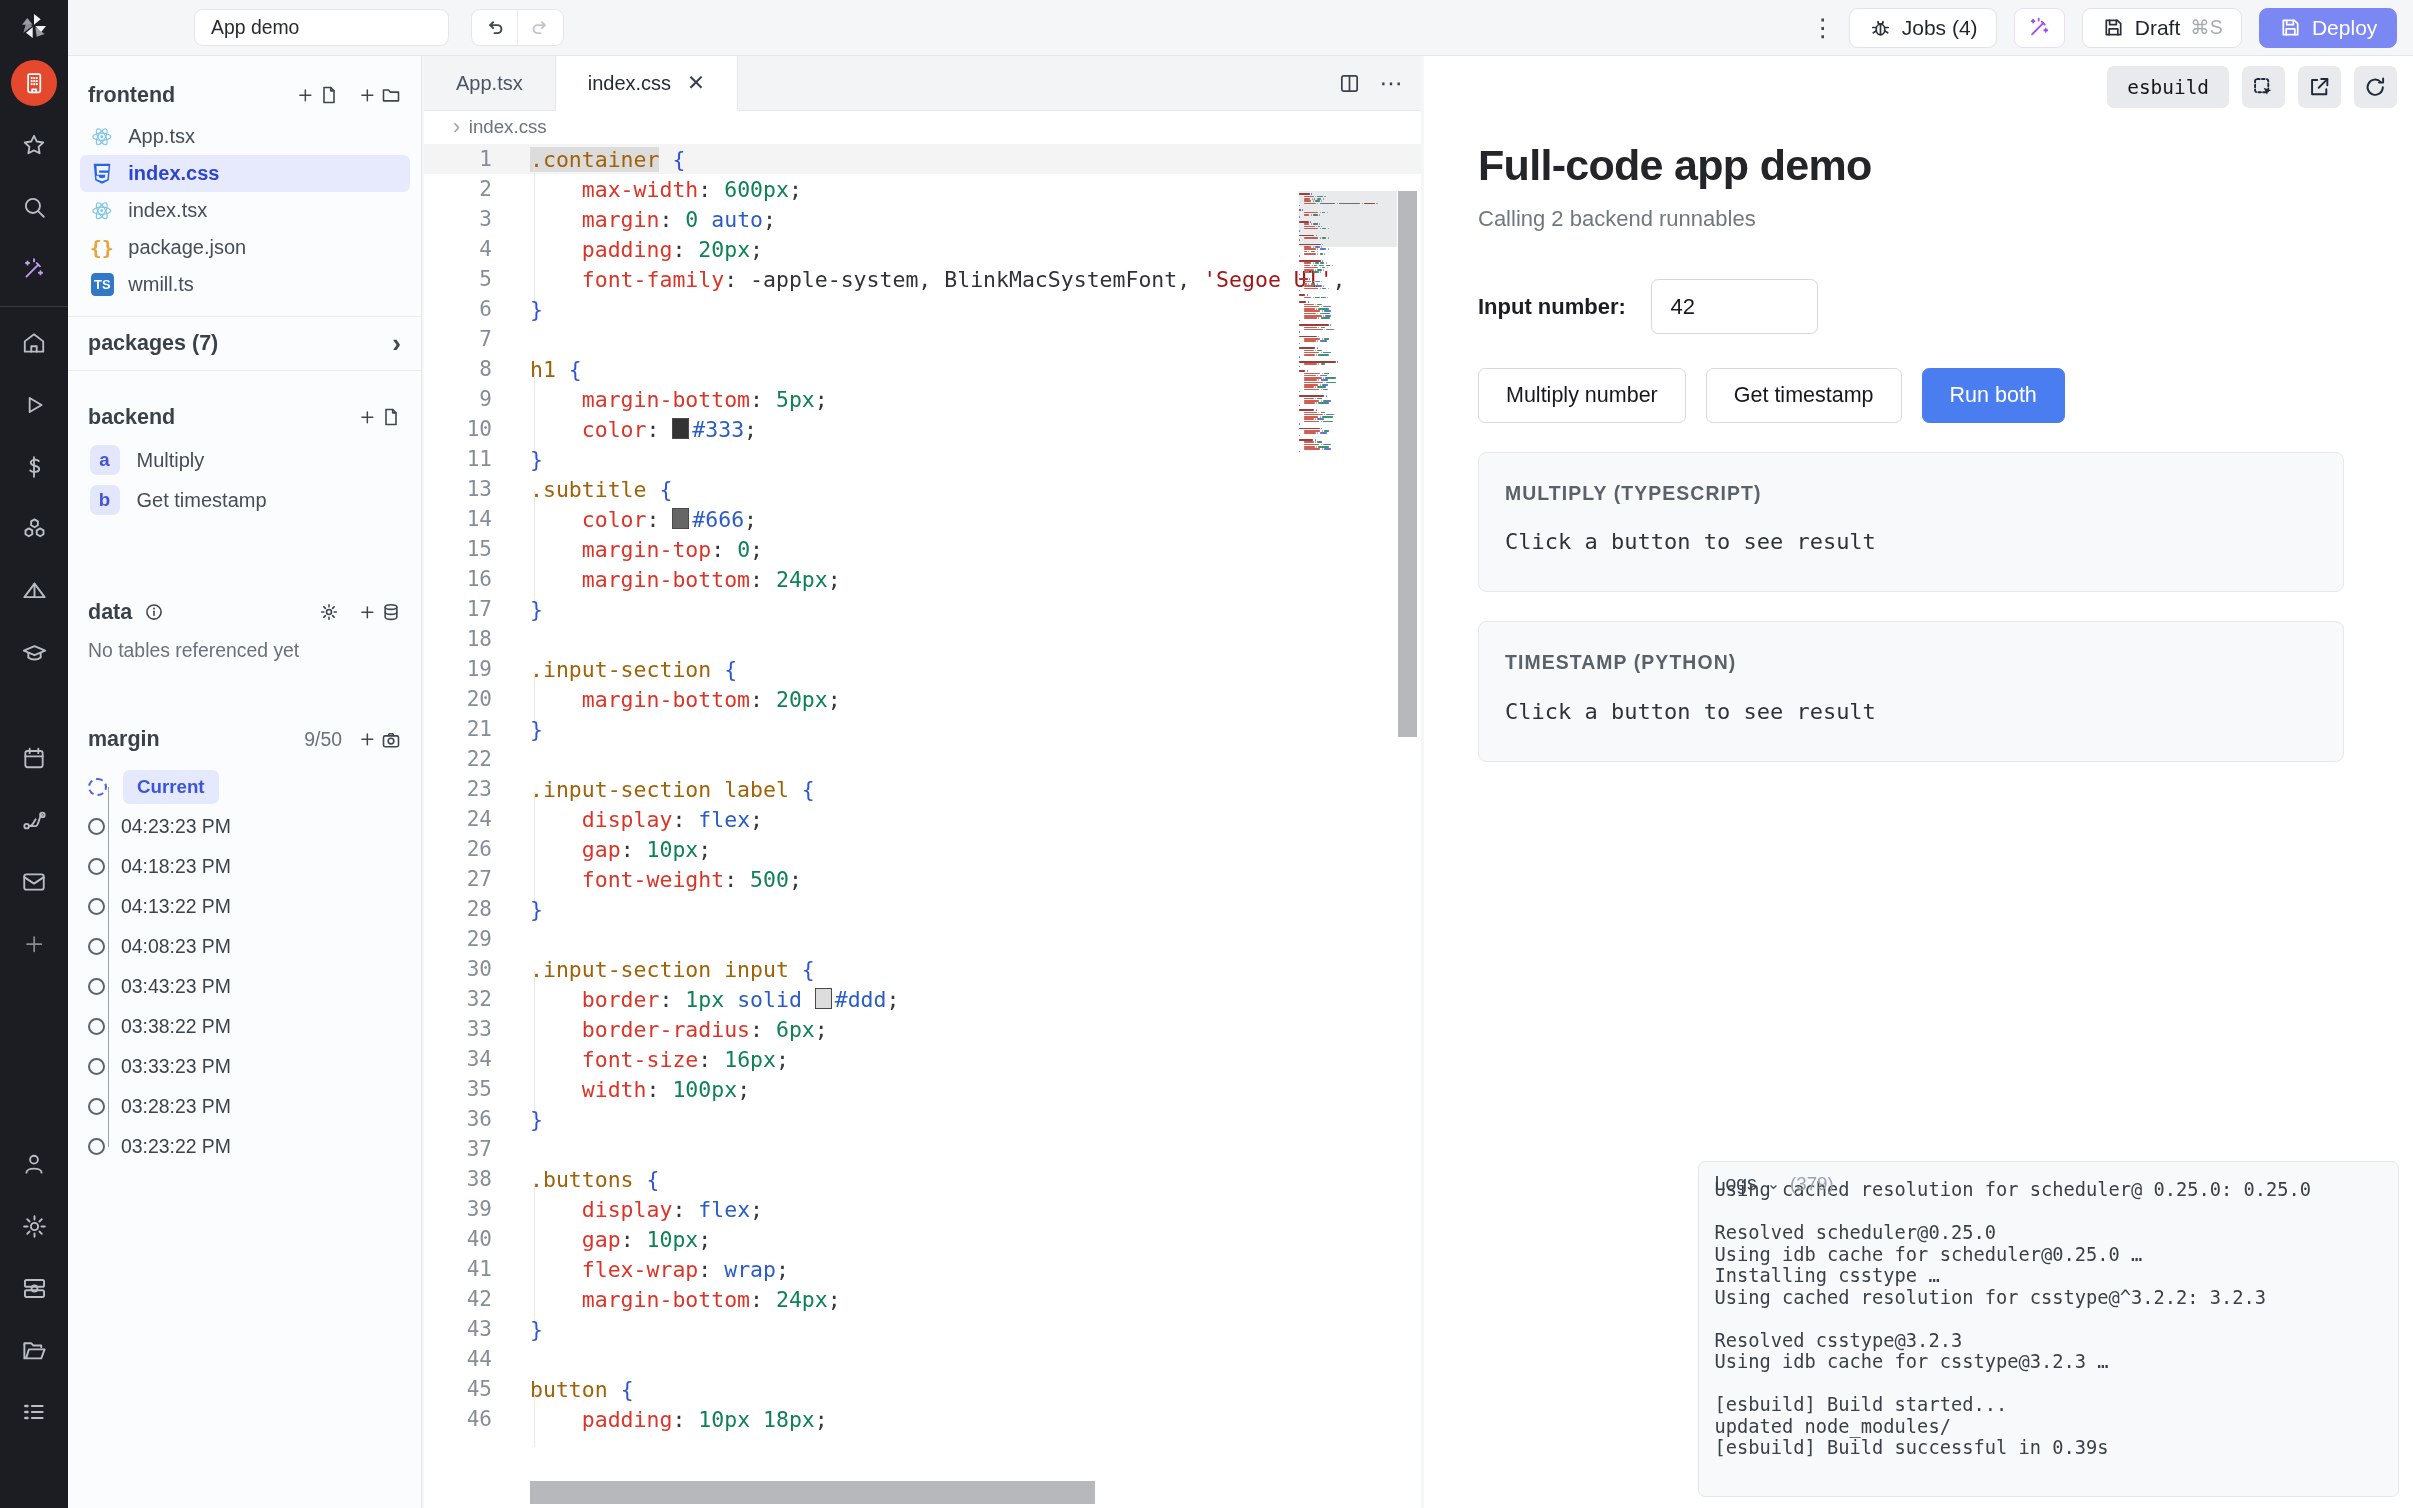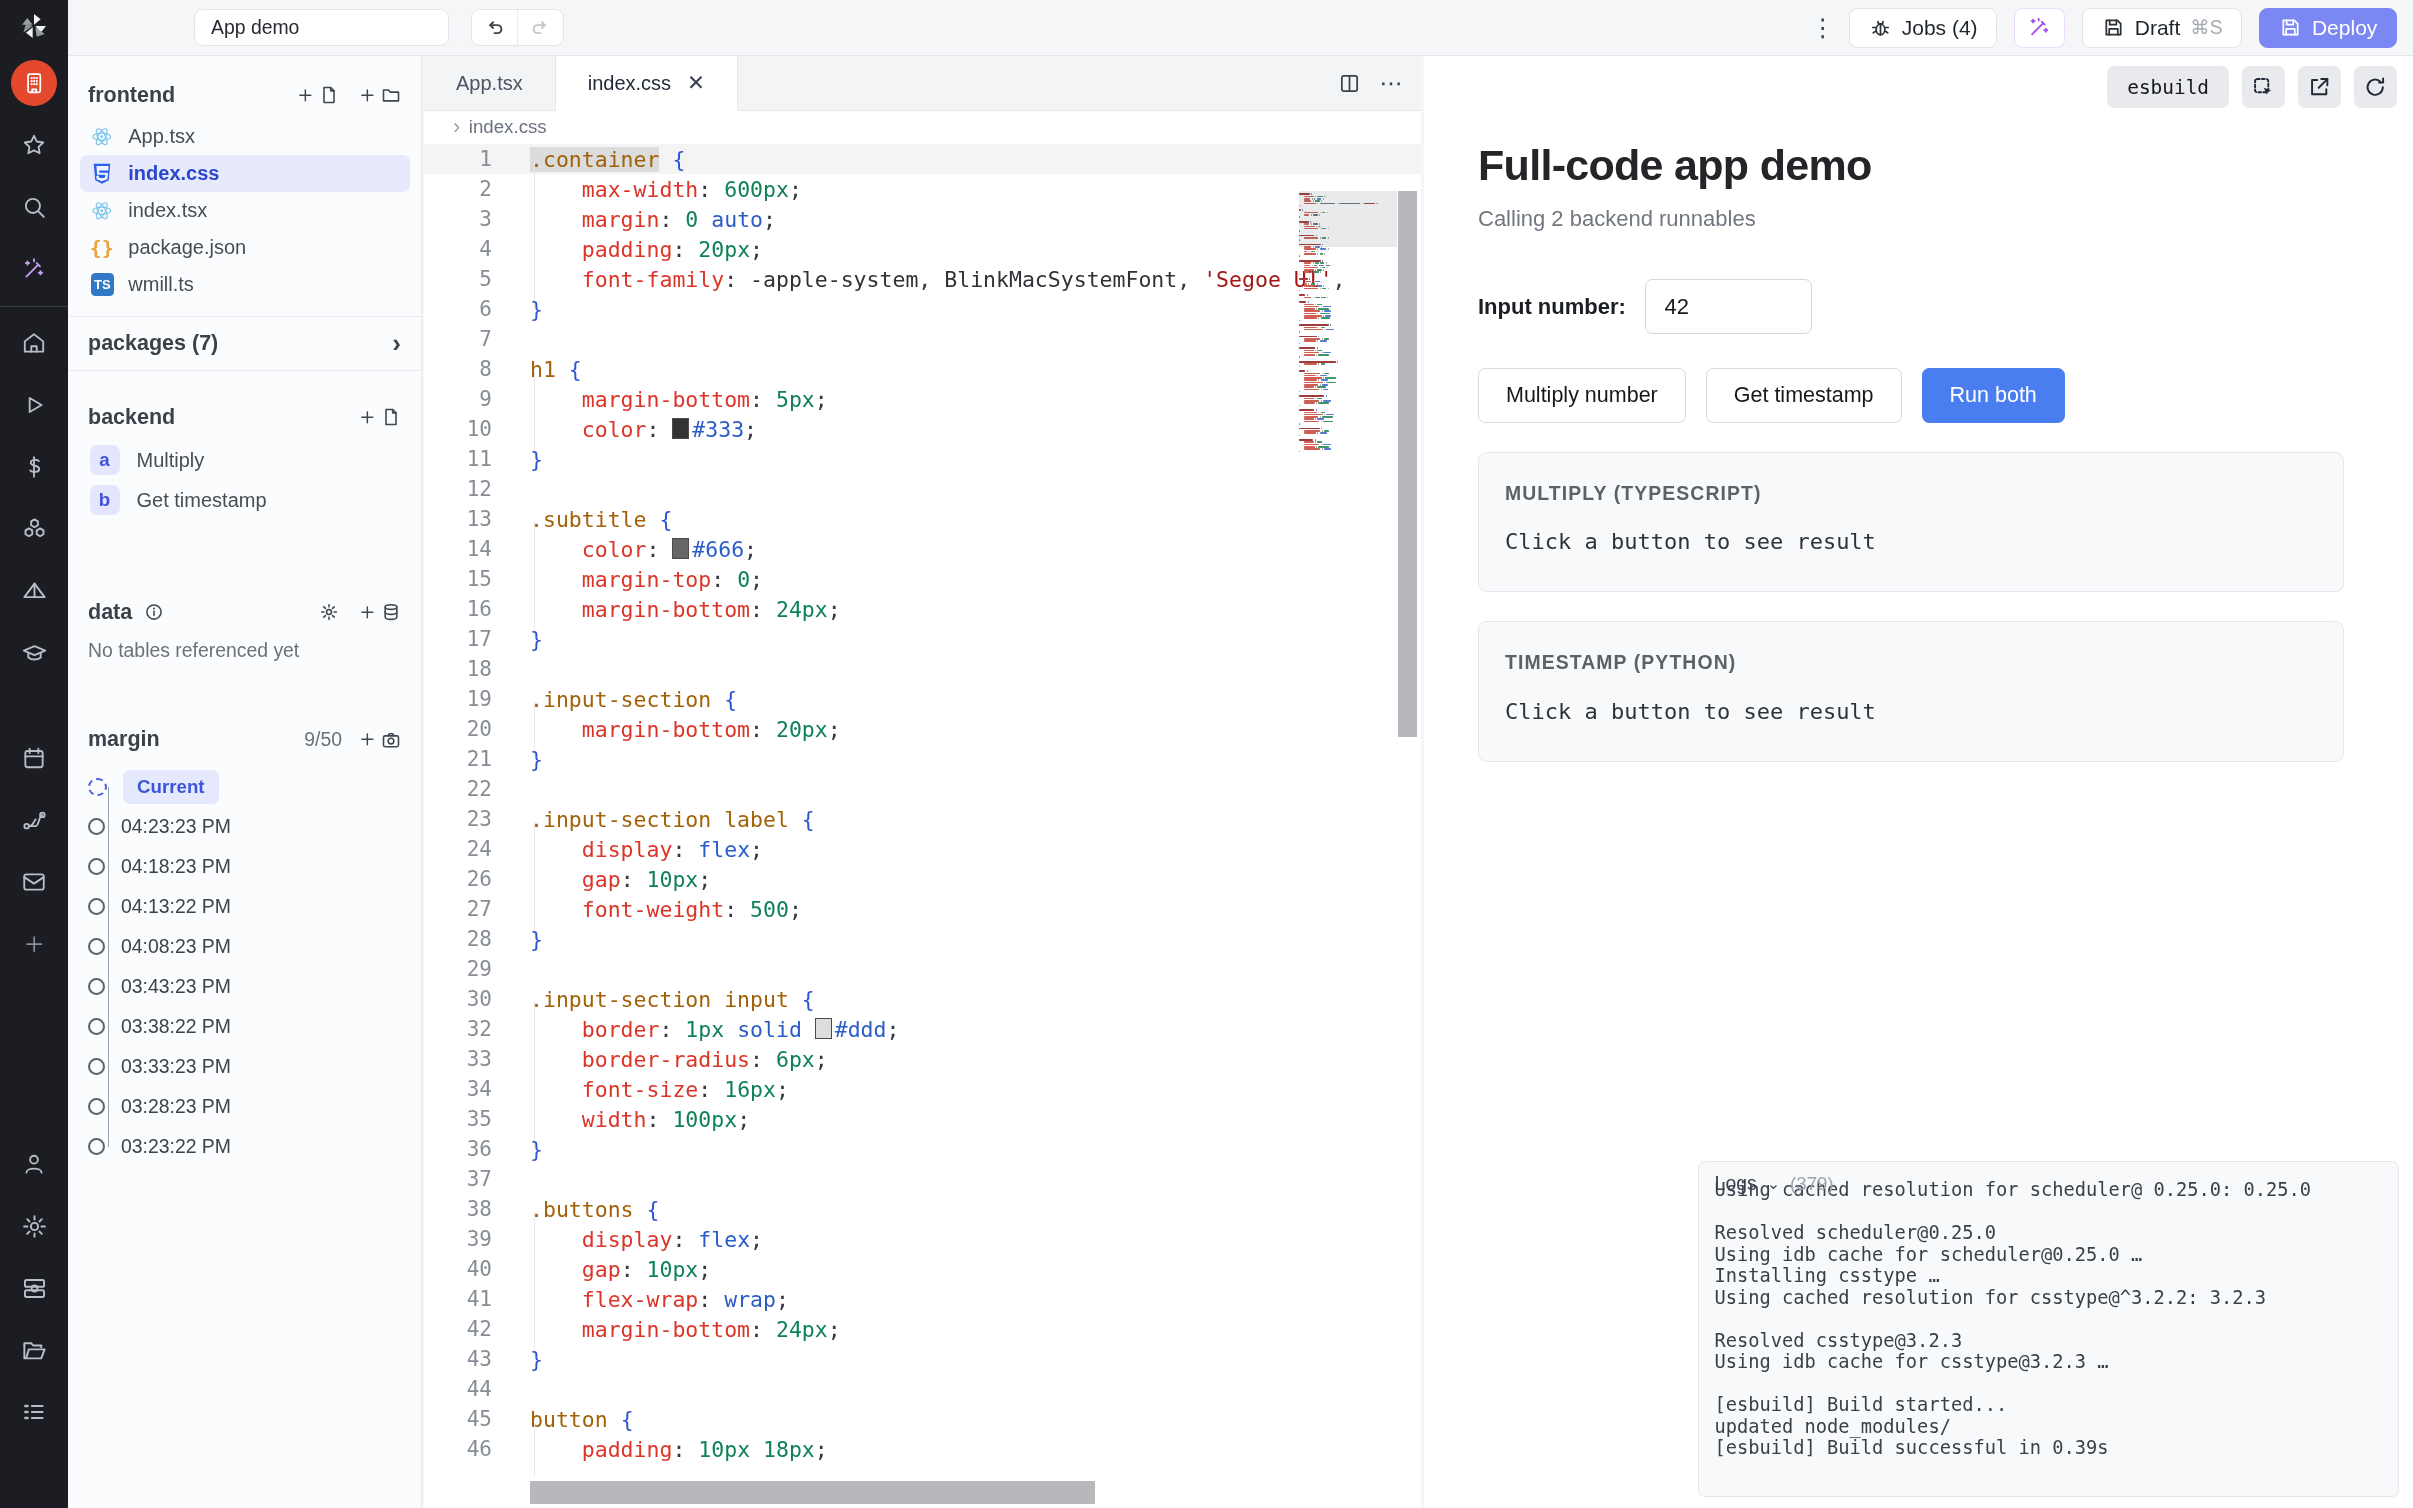--- a/index.html
+++ b/index.html
@@ -104,21 +104,21 @@
   #preview { position:absolute; left:1424px; top:56px; right:0; bottom:0; background:#fff; }
   #pv-toolbar { display:flex; align-items:center; justify-content:flex-end; gap:13px; padding:10px 16px 0 0; }
   #bundler-pill { height:42px; background:#e8eaed; border-radius:7.2px; display:flex; align-items:center;
                   padding:0 20px; font-family:"DejaVu Sans Mono", monospace; font-size:19.4px; color:#15171a; }
   .pv-iconbtn { width:43px; height:42px; background:#e8eaed; border-radius:7.2px; display:flex; align-items:center;
                 justify-content:center; cursor:pointer; }
   .pv-iconbtn svg { stroke:#1f2937; fill:none; stroke-width:1.9; stroke-linecap:round; stroke-linejoin:round; }
   #pv-content { padding:33px 0 0 54px; }
   #pv-title { font-size:43px; font-weight:700; color:#232529; letter-spacing:-0.7px; }
   #pv-subtitle { margin-top:16px; font-size:22px; color:#707780; }
-  #input-row { margin-top:47px; display:flex; align-items:center; gap:19px; }
+  #input-row { margin-top:47px; display:flex; align-items:center; gap:25px; }
   #input-label { font-size:22px; font-weight:700; color:#1b1e23; }
   #num-input { width:167px; height:55px; border:1.4px solid #d4d7dc; border-radius:7.2px; font-size:22px;
                color:#17191d; padding-left:18.7px; display:flex; align-items:center; background:#fff; }
   #btn-row { margin-top:34px; display:flex; align-items:center; gap:20px; }
   .app-btn { height:55px; padding:0 27px; background:#fff; border:1.4px solid #d6d9de; border-radius:7.2px;
              font-size:21.5px; color:#17191d; cursor:pointer; display:flex; align-items:center; }
   .app-btn.primary { background:#4a7ef0; border-color:#4a7ef0; color:#fff; }
   .result-card { width:866px; border:1.4px solid #e5e7eb; background:#f8f9fa; border-radius:8.6px;
                  margin-top:29px; padding:29px 26px 37px 26px; }
   .result-card:first-of-type { margin-top:55px; }
@@ -549,21 +549,20 @@
         <div class="cl ind"><span class="ln">2</span><span class="ct"><span class="c-pl">    </span><span class="c-p">max-width</span><span class="c-u">:</span><span class="c-pl"> </span><span class="c-n">600px</span><span class="c-u">;</span></span></div>
         <div class="cl ind"><span class="ln">3</span><span class="ct"><span class="c-pl">    </span><span class="c-p">margin</span><span class="c-u">:</span><span class="c-pl"> </span><span class="c-n">0</span><span class="c-pl"> </span><span class="c-k">auto</span><span class="c-u">;</span></span></div>
         <div class="cl ind"><span class="ln">4</span><span class="ct"><span class="c-pl">    </span><span class="c-p">padding</span><span class="c-u">:</span><span class="c-pl"> </span><span class="c-n">20px</span><span class="c-u">;</span></span></div>
         <div class="cl ind"><span class="ln">5</span><span class="ct"><span class="c-pl">    </span><span class="c-p">font-family</span><span class="c-u">:</span><span class="c-pl"> -apple-system</span><span class="c-u">,</span><span class="c-pl"> BlinkMacSystemFont</span><span class="c-u">,</span><span class="c-pl"> </span><span class="c-t">'Segoe UI'</span><span class="c-u">,</span></span></div>
         <div class="cl"><span class="ln">6</span><span class="ct"><span class="c-b">}</span></span></div>
         <div class="cl"><span class="ln">7</span><span class="ct"></span></div>
         <div class="cl"><span class="ln">8</span><span class="ct"><span class="c-s">h1</span><span class="c-pl"> </span><span class="c-b">{</span></span></div>
         <div class="cl ind"><span class="ln">9</span><span class="ct"><span class="c-pl">    </span><span class="c-p">margin-bottom</span><span class="c-u">:</span><span class="c-pl"> </span><span class="c-n">5px</span><span class="c-u">;</span></span></div>
         <div class="cl ind"><span class="ln">10</span><span class="ct"><span class="c-pl">    </span><span class="c-p">color</span><span class="c-u">:</span><span class="c-pl"> </span><span class="swatch" style="background: rgb(51, 51, 51);"></span><span class="c-k">#333</span><span class="c-u">;</span></span></div>
         <div class="cl"><span class="ln">11</span><span class="ct"><span class="c-b">}</span></span></div>
-        <div class="cl"><span class="ln">12</span><span class="ct"></span></div>
         <div class="cl"><span class="ln">13</span><span class="ct"><span class="c-s">.subtitle</span><span class="c-pl"> </span><span class="c-b">{</span></span></div>
         <div class="cl ind"><span class="ln">14</span><span class="ct"><span class="c-pl">    </span><span class="c-p">color</span><span class="c-u">:</span><span class="c-pl"> </span><span class="swatch" style="background: rgb(102, 102, 102);"></span><span class="c-k">#666</span><span class="c-u">;</span></span></div>
         <div class="cl ind"><span class="ln">15</span><span class="ct"><span class="c-pl">    </span><span class="c-p">margin-top</span><span class="c-u">:</span><span class="c-pl"> </span><span class="c-n">0</span><span class="c-u">;</span></span></div>
         <div class="cl ind"><span class="ln">16</span><span class="ct"><span class="c-pl">    </span><span class="c-p">margin-bottom</span><span class="c-u">:</span><span class="c-pl"> </span><span class="c-n">24px</span><span class="c-u">;</span></span></div>
         <div class="cl"><span class="ln">17</span><span class="ct"><span class="c-b">}</span></span></div>
         <div class="cl"><span class="ln">18</span><span class="ct"></span></div>
         <div class="cl"><span class="ln">19</span><span class="ct"><span class="c-s">.input-section</span><span class="c-pl"> </span><span class="c-b">{</span></span></div>
         <div class="cl ind"><span class="ln">20</span><span class="ct"><span class="c-pl">    </span><span class="c-p">margin-bottom</span><span class="c-u">:</span><span class="c-pl"> </span><span class="c-n">20px</span><span class="c-u">;</span></span></div>
         <div class="cl"><span class="ln">21</span><span class="ct"><span class="c-b">}</span></span></div>
         <div class="cl"><span class="ln">22</span><span class="ct"></span></div>

